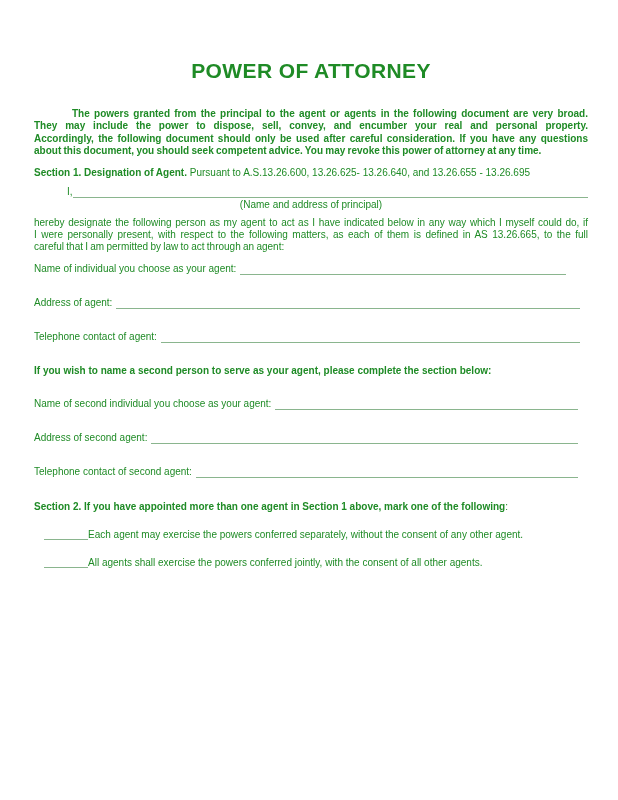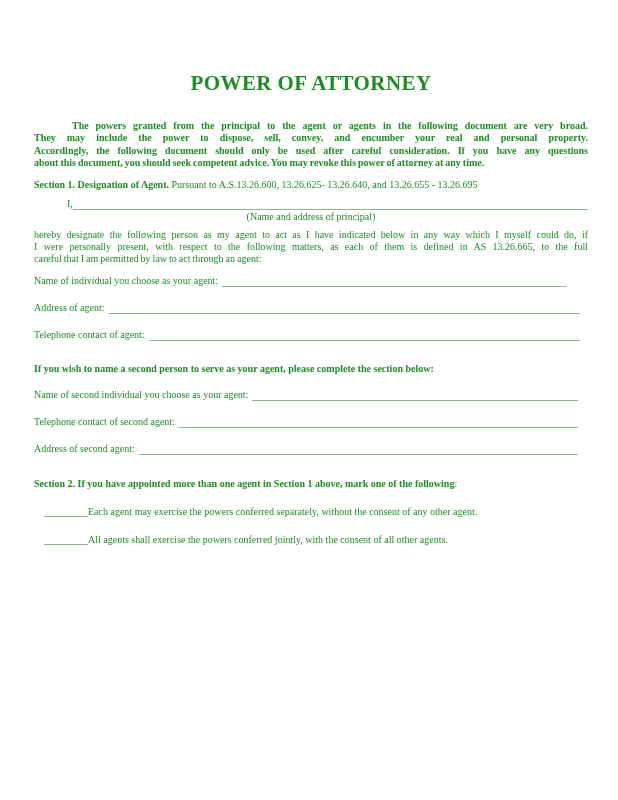--- a/index.html
+++ b/index.html
@@ -5,21 +5,21 @@
   html, body { margin: 0; padding: 0; background: #ffffff; }
   .page {
     position: relative;
     width: 618px;
     height: 800px;
     background: #ffffff;
     overflow: hidden;
     font-family: "Liberation Sans", sans-serif;
     color: #1f8b26;
   }
-  .content { padding: 12px 30px 0 34px; font-family: Liberation Serif, serif; }
+  .content { padding: 0 30px 0 34px; }
 
   .doc-title {
     margin: 0;
     padding-top: 58px;
     font-size: 21px;
     line-height: 26px;
     font-weight: bold;
     letter-spacing: 0.4px;
     text-align: center;
   }
@@ -56,21 +56,21 @@
     text-align: center;
   }
 
   .designation { margin-top: 7px; }
 
   .frow {
     display: flex;
     font-size: 10px;
     line-height: 12px;
     height: 13px;
-    margin-top: 14px;
+    margin-top: 21px;
   }
   .frow .lbl { white-space: nowrap; padding-right: 4px; }
   .frow.first { margin-top: 9px; }
   .frow .blankline.short { margin-right: 22px; }
   .frow .blankline.med { margin-right: 10px; }
   .frow .blankline.reg { margin-right: 8px; }
 
   .note {
     margin-top: 21px;
     font-size: 10px;
@@ -142,25 +142,25 @@
       <span class="blankline reg"></span>
     </div>
 
     <div class="note">If you wish to name a second person to serve as your agent, please complete the section below:</div>
 
     <div class="frow">
       <span class="lbl">Name of second individual you choose as your agent:</span>
       <span class="blankline med"></span>
     </div>
     <div class="frow">
-      <span class="lbl">Telephone contact of second agent:</span>
+      <span class="lbl">Address of second agent:</span>
       <span class="blankline med"></span>
     </div>
     <div class="frow">
-      <span class="lbl">Address of second agent:</span>
+      <span class="lbl">Telephone contact of second agent:</span>
       <span class="blankline med"></span>
     </div>
 
     <div class="sec2-heading">
       <span class="bold">Section 2. If you have appointed more than one agent in Section 1 above, mark one of the following</span><span>:</span>
     </div>
 
     <div class="opt">
       <span class="mark-blank"></span>
       <span class="opt-text">Each agent may exercise the powers conferred separately, without the consent of any other agent.</span>

